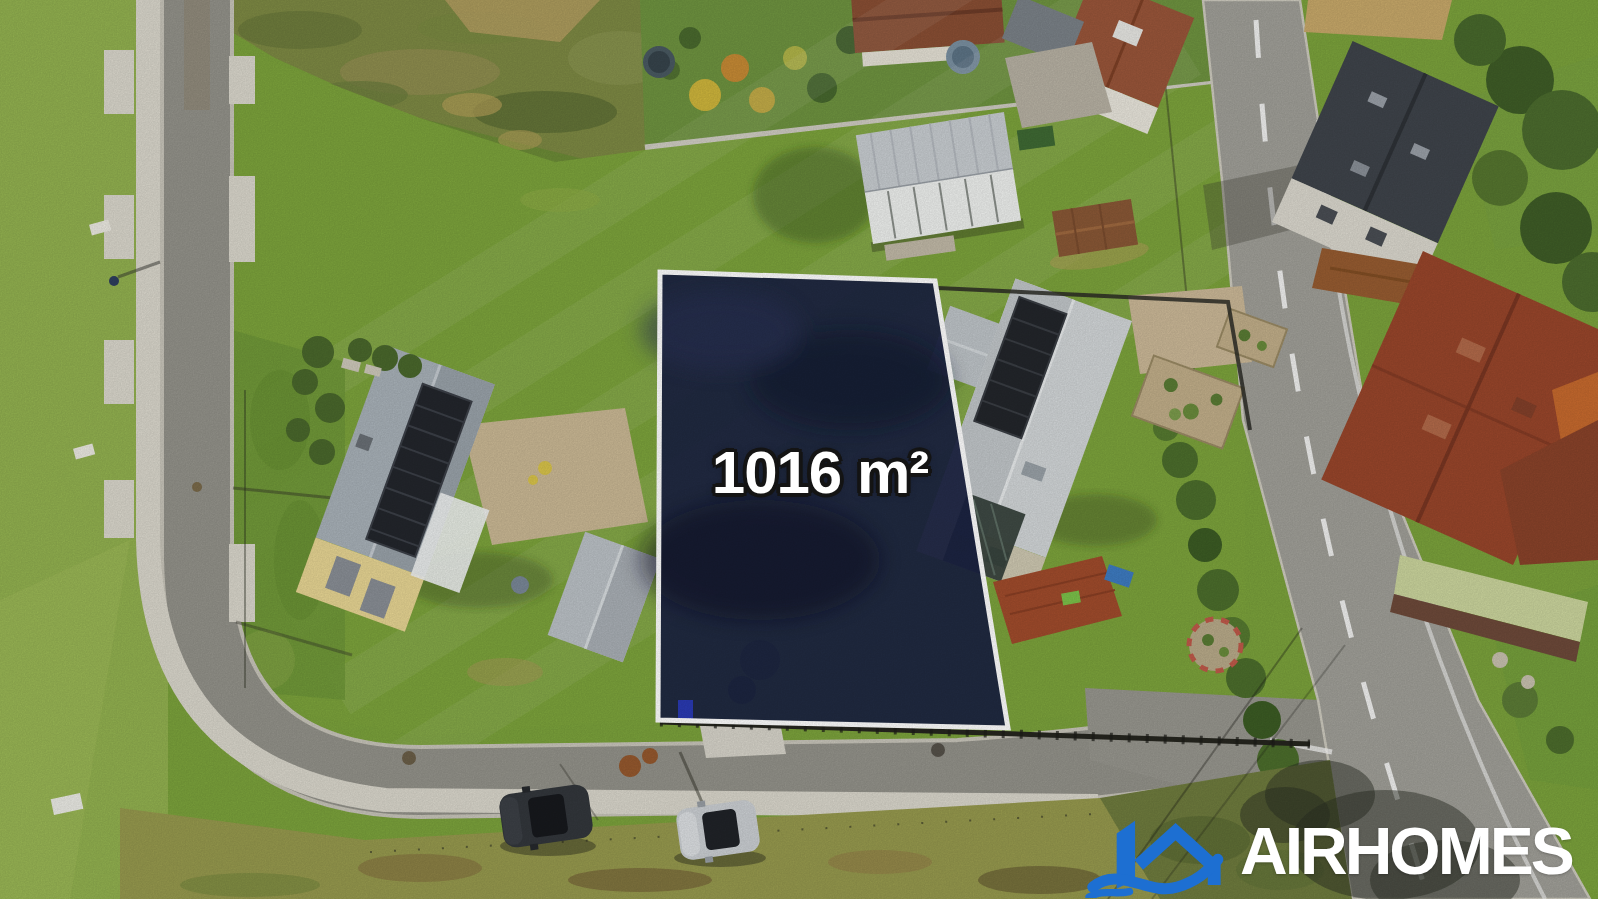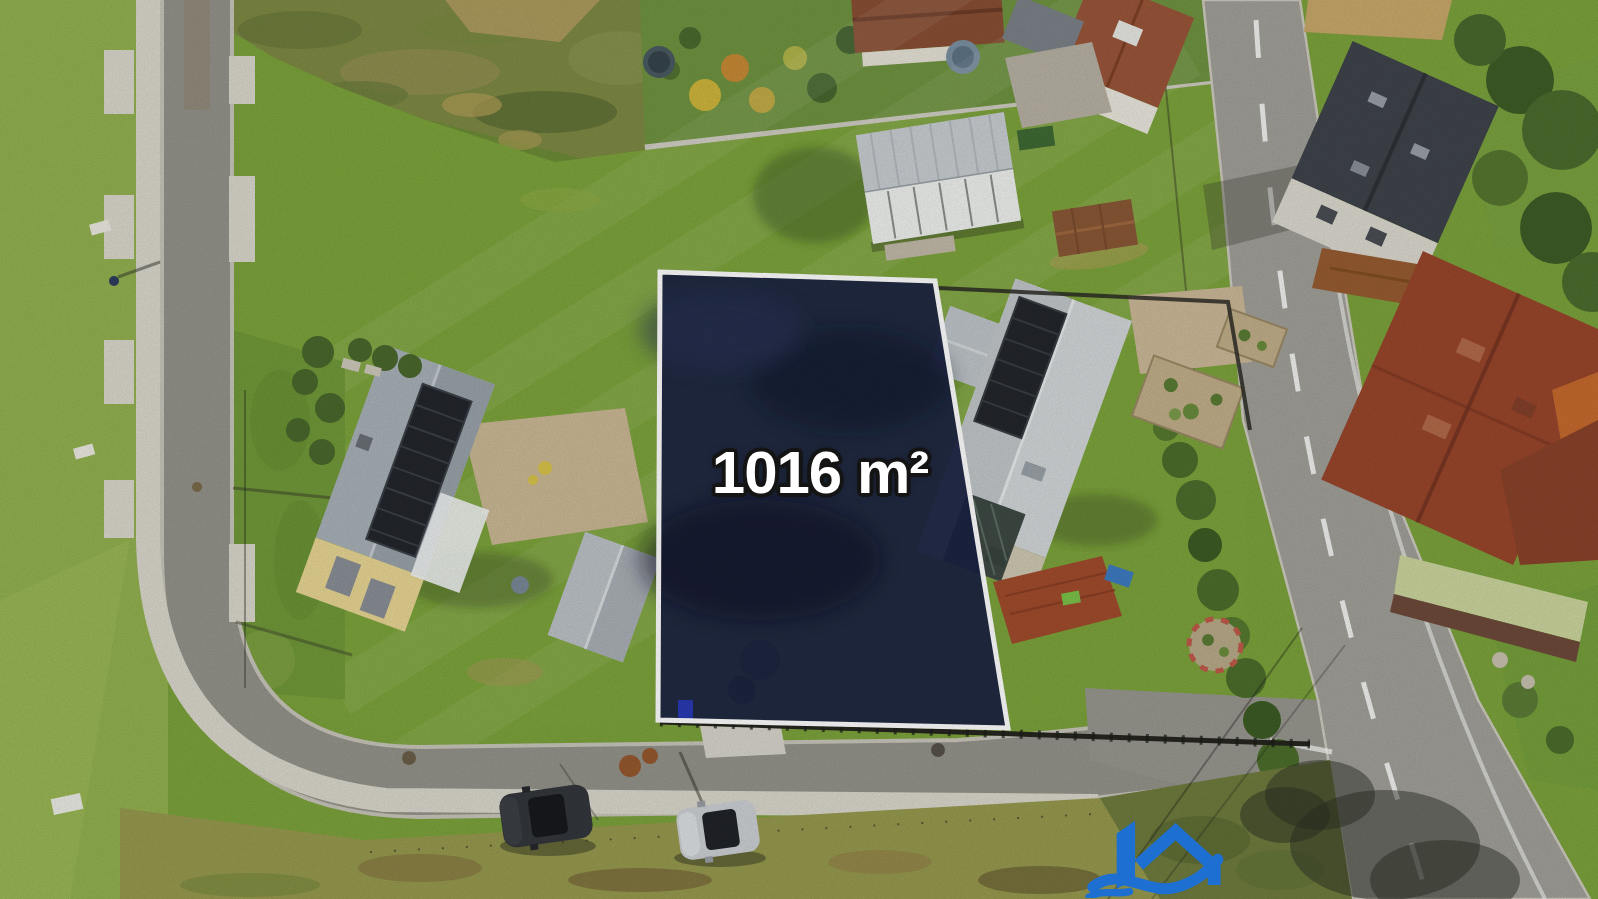--- a/index.html
+++ b/index.html
@@ -424,15 +424,16 @@
 
   <div class="plot-label">1016 m²</div>
 
   <div class="brand">
     <svg class="house-ico" viewBox="0 0 160 100" xmlns="http://www.w3.org/2000/svg">
       <polygon points="34,30 54,16 54,80 34,90" fill="#1d6fd2"></polygon>
       <path d="M58,64 L98,28 L140,66 L140,86" fill="none" stroke="#1d6fd2" stroke-width="14" stroke-linejoin="miter"></path>
       <path d="M8,88 C38,64 68,98 100,88 C120,82 132,72 144,58" fill="none" stroke="#1d6fd2" stroke-width="12" stroke-linecap="round"></path>
       <path d="M4,99 C20,90 32,97 48,93" fill="none" stroke="#1d6fd2" stroke-width="8" stroke-linecap="round"></path>
     </svg>
+    <span class="brand-text">AIRHOMES</span>
   </div>
 
 </div>
 
 </body></html>

